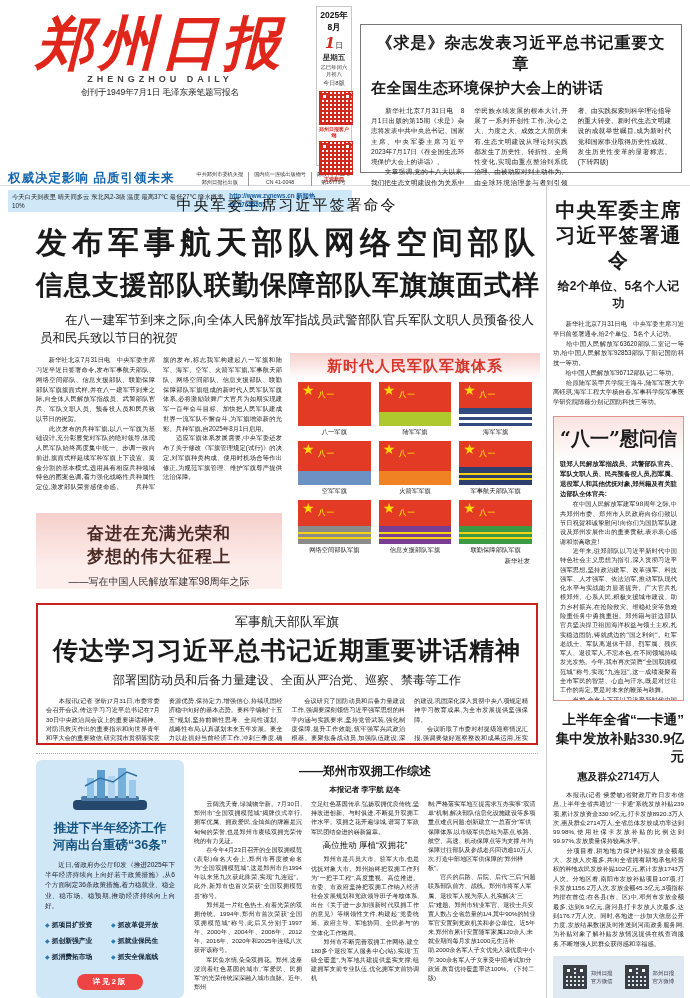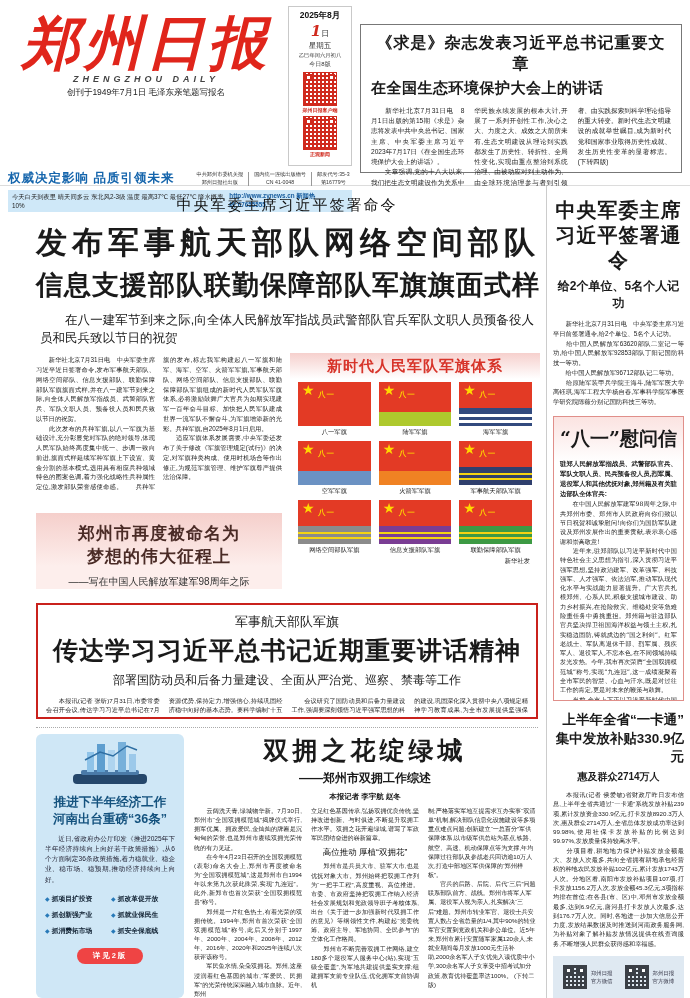--- a/index.html
+++ b/index.html
@@ -9,28 +9,28 @@
   .pre{white-space:pre-line;}
   .just{text-align:justify;}
 
   
   .toprow{height:186px;display:flex;border-bottom:1px solid #dcdcdc;box-sizing:border-box;}
   .mast{width:352px;box-sizing:border-box;padding:6px 0 0 8px;display:flex;flex-direction:column;}
   .mast-top{display:flex;gap:4px;}
   .mast-left{flex:1;min-width:0;}
   .mast-title{font-family:"DejaVu Serif","Liberation Serif",serif;font-style:italic;font-weight:bold;
               color:#e0251b;font-size:58px;line-height:1.0;text-align:center;margin-top:8px;letter-spacing:4px;}
-  .mast-en{text-align:center;font-size:9px;letter-spacing:4px;color:#444;margin-top:2px;font-weight:bold;font-style:italic;}
+  .mast-en{text-align:center;font-size:9px;letter-spacing:4px;color:#444;margin-top:2px;font-weight:bold;}
   .mast-founding{text-align:center;font-size:8.5px;margin-top:3px;color:#222;}
-  .datebox{width:64px;flex:none;border:1px solid #c9c9c9;text-align:center;padding:3px 2px;box-sizing:border-box;
+  .datebox{width:36px;flex:none;border:1px solid #c9c9c9;text-align:center;padding:3px 2px;box-sizing:border-box;
            font-size:6.5px;color:#333;height:160px;}
   .db-ym{font-weight:bold;font-size:8.5px;color:#111;}
   .db-day .num{color:#d02a1e;font-size:15px;font-weight:bold;font-style:italic;font-family:"DejaVu Serif",serif;}
   .db-day .unit{font-size:8px;}
-  .db-week{font-size:7.5px;font-weight:normal;margin-top:1px;}
+  .db-week{font-size:7.5px;font-weight:bold;margin-top:1px;}
   .db-lunar{font-size:5.3px;margin-top:1px;}
   .db-pages{font-size:6px;margin-top:1px;}
   .qr{position:relative;margin:3px auto 1px;border:1px solid currentColor;
       background-image:repeating-linear-gradient(0deg,currentColor 0 2px,transparent 2px 4px),
                        repeating-linear-gradient(90deg,currentColor 0 2px,transparent 2px 4px);}
   .qr::before,.qr::after{content:"";position:absolute;width:7px;height:7px;border:2px solid currentColor;background:#fff;box-sizing:border-box;}
   .qr::before{top:1px;left:1px;}
   .qr::after{top:1px;right:1px;}
   .qr-red{color:#d02a1e;width:32px;height:32px;}
   .qr-label{font-size:5px;color:#d02a1e;font-weight:bold;}
@@ -205,21 +205,21 @@
 
       <div class="midrow">
         <div class="army-col">
           <div class="army-body just">
             <span class="pre">　　新华社北京7月31日电　中央军委主席习近平近日签署命令,发布军事航天部队、网络空间部队、信息支援部队、联勤保障部队军旗旗面式样,并在八一建军节到来之际,向全体人民解放军指战员、武警部队官兵、军队文职人员、预备役人员和民兵致以节日的祝贺。
 　　此次发布的兵种军旗,以八一军旗为基础设计,充分彰显党对军队的绝对领导,体现人民军队始终高度集中统一、步调一致向前进,旗面式样延续军种军旗上下设置、黄金分割的基本模式,选用具有相应兵种领域特色的图案色调,着力强化战略性兵种属性定位,激发部队荣誉感使命感。</span><span class="pre">　　兵种军旗的发布,标志我军构建起八一军旗和陆军、海军、空军、火箭军军旗,军事航天部队、网络空间部队、信息支援部队、联勤保障部队军旗组成的新时代人民军队军旗体系,必将激励鼓舞广大官兵为如期实现建军一百年奋斗目标、加快把人民军队建成世界一流军队不懈奋斗,为军旗增添新的光彩。兵种军旗,自2025年8月1日启用。
 　　适应军旗体系发展需要,中央军委还发布了关于修改《军旗管理规定(试行)》的决定,对军旗种类构成、使用时机场合等作出修正,为规范军旗管理、维护军旗尊严提供法治保障。</span>
           </div>
           <div class="teaser">
             <div class="teaser-t">
-              <div>郑州市再度被命名为</div>
+              <div>奋进在充满光荣和</div>
               <div>梦想的伟大征程上</div>
             </div>
             <div class="teaser-s">——写在中国人民解放军建军98周年之际</div>
           </div>
         </div>
 
         <div class="flagbox">
           <div class="flagbox-title">新时代人民军队军旗体系</div>
           <div class="flaggrid">
             <div class="flagcell">
@@ -330,21 +330,20 @@
             <span class="econ-item">抓改革促开放</span>
             <span class="econ-item">抓创新强产业</span>
             <span class="econ-item">抓就业保民生</span>
             <span class="econ-item">抓消费拓市场</span>
             <span class="econ-item">抓安全保底线</span>
           </div>
           <div class="econ-btn">详见2版</div>
         </div>
 
         <div class="sy-article">
-          <div class="sy-title">双拥之花绽绿城</div>
           <div class="sy-sub">——郑州市双拥工作综述</div>
           <div class="sy-byline">本报记者 李宇航 赵冬</div>
           <div class="sy-cols">
             <div class="sy-col just pre">　　云阔洗天青,绿城物华新。7月30日,郑州市“全国双拥模范城”揭牌仪式举行,拥军优属、拥政爱民,金灿灿的牌匾是沉甸甸的荣誉,也是郑州市赓续双拥光荣传统的有力见证。
 　　在今年4月23日召开的全国双拥模范(表彰)命名大会上,郑州市再度被命名为“全国双拥模范城”,这是郑州市自1994年以来第九次获此殊荣,实现“九连冠”。此外,新郑市也首次荣获“全国双拥模范县”称号。
 　　郑州是一片红色热土,有着光荣的双拥传统。1994年,郑州市首次荣获“全国双拥模范城”称号,此后又分别于1997年、2000年、2004年、2008年、2012年、2016年、2020年和2025年连续八次获评该称号。
 　　军民鱼水情,朵朵双拥花。郑州,这座浸润着红色基因的城市,“军爱民、民拥军”的光荣传统深深融入城市血脉。近年,郑州</div>
             <div class="sy-col">
               <div class="just pre">立足红色基因传承,弘扬双拥优良传统,坚持改进创新、与时俱进,不断提升双拥工作水平。双拥之花开遍绿城,谱写了军政军民团结奋进的崭新篇章。</div>
               <div class="sy-subhead">高位推动 厚植“双拥花”</div>

